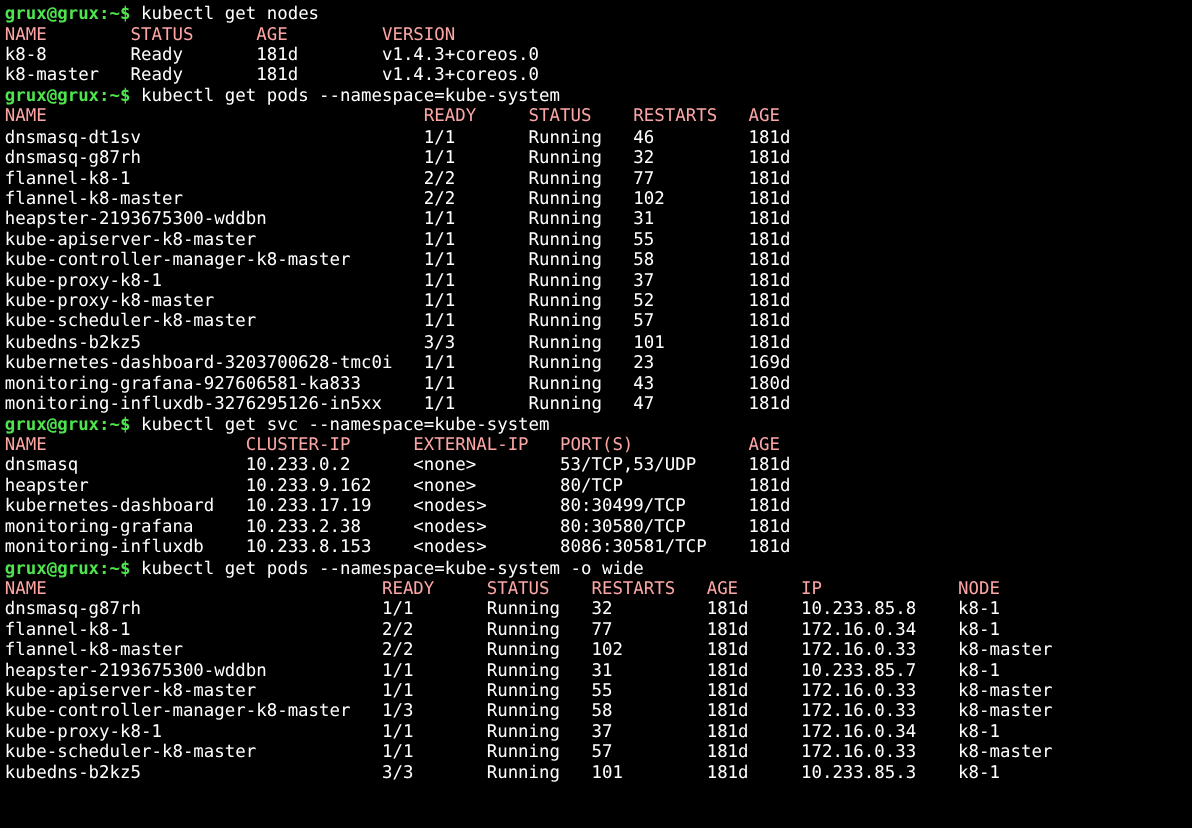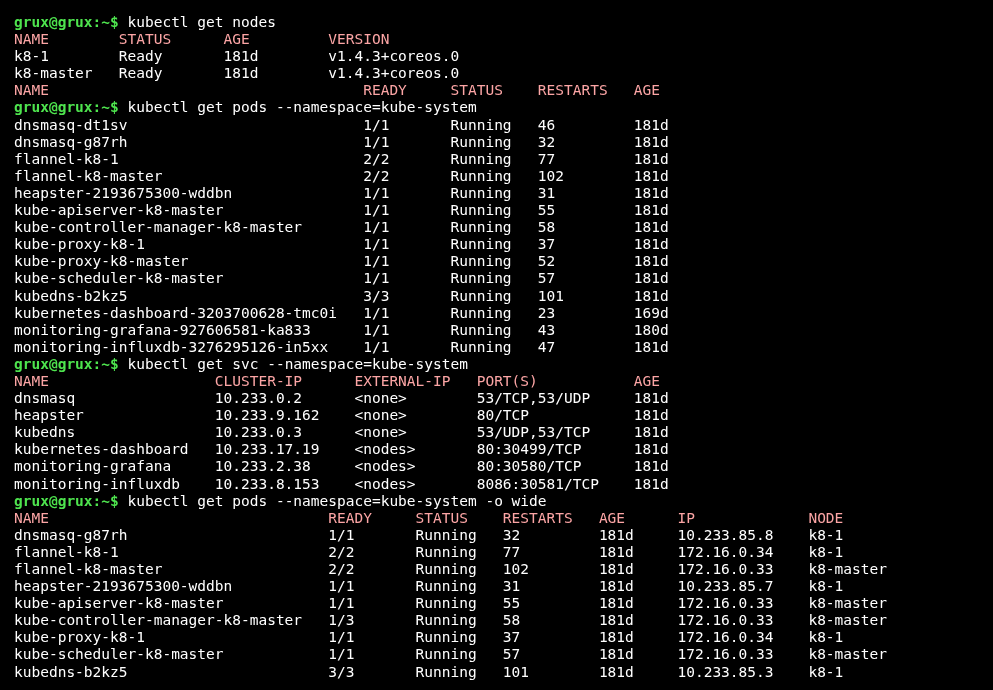--- a/index.html
+++ b/index.html
@@ -15,21 +15,21 @@
   }
   #terminal {
     width: 993px;
     height: 690px;
     background: #000000;
     color: #ffffff;
     font-family: "DejaVu Sans Mono", monospace;
     font-size: 14.5px;
     line-height: 17.1px;
     letter-spacing: 0px;
-    padding: 14px;
+    padding: 4px;
     box-sizing: border-box;
     overflow: hidden;
     position: relative;
   }
   .line {
     height: 17.1px;
     white-space: pre;
     font-family: "DejaVu Sans Mono", monospace;
     font-size: 14.5px;
     line-height: 17.1px;
@@ -48,43 +48,42 @@
   .hdr {
     color: #fca5a5;
   }
 </style>
 </head>
 <body>
 
 <div id="terminal" style="background: rgb(0, 0, 0); color: rgb(255, 255, 255);">
     <div class="line prompt-line"><span class="prompt" style="color: rgb(78, 228, 78);">grux@grux:~$</span><span class="cmd"> kubectl get nodes</span></div>
     <div class="line hdr">NAME        STATUS      AGE         VERSION</div>
-    <div class="line">k8-1        Ready       181d        v1.4.3+coreos.0</div>
+    <div class="line">k8-8        Ready       181d        v1.4.3+coreos.0</div>
     <div class="line">k8-master   Ready       181d        v1.4.3+coreos.0</div>
+    <div class="line prompt-line"><span class="prompt" style="color: rgb(78, 228, 78);">grux@grux:~$</span><span class="cmd"> kubectl get pods --namespace=kube-system</span></div>
     <div class="line hdr">NAME                                    READY     STATUS    RESTARTS   AGE</div>
-    <div class="line prompt-line"><span class="prompt" style="color: rgb(78, 228, 78);">grux@grux:~$</span><span class="cmd"> kubectl get pods --namespace=kube-system</span></div>
     <div class="line">dnsmasq-dt1sv                           1/1       Running   46         181d</div>
     <div class="line">dnsmasq-g87rh                           1/1       Running   32         181d</div>
     <div class="line">flannel-k8-1                            2/2       Running   77         181d</div>
     <div class="line">flannel-k8-master                       2/2       Running   102        181d</div>
     <div class="line">heapster-2193675300-wddbn               1/1       Running   31         181d</div>
     <div class="line">kube-apiserver-k8-master                1/1       Running   55         181d</div>
     <div class="line">kube-controller-manager-k8-master       1/1       Running   58         181d</div>
     <div class="line">kube-proxy-k8-1                         1/1       Running   37         181d</div>
     <div class="line">kube-proxy-k8-master                    1/1       Running   52         181d</div>
     <div class="line">kube-scheduler-k8-master                1/1       Running   57         181d</div>
     <div class="line">kubedns-b2kz5                           3/3       Running   101        181d</div>
     <div class="line">kubernetes-dashboard-3203700628-tmc0i   1/1       Running   23         169d</div>
     <div class="line">monitoring-grafana-927606581-ka833      1/1       Running   43         180d</div>
     <div class="line">monitoring-influxdb-3276295126-in5xx    1/1       Running   47         181d</div>
     <div class="line prompt-line"><span class="prompt" style="color: rgb(78, 228, 78);">grux@grux:~$</span><span class="cmd"> kubectl get svc --namespace=kube-system</span></div>
     <div class="line hdr">NAME                   CLUSTER-IP      EXTERNAL-IP   PORT(S)           AGE</div>
     <div class="line">dnsmasq                10.233.0.2      &lt;none&gt;        53/TCP,53/UDP     181d</div>
     <div class="line">heapster               10.233.9.162    &lt;none&gt;        80/TCP            181d</div>
-    <div class="line">kubedns                10.233.0.3      &lt;none&gt;        53/UDP,53/TCP     181d</div>
     <div class="line">kubernetes-dashboard   10.233.17.19    &lt;nodes&gt;       80:30499/TCP      181d</div>
     <div class="line">monitoring-grafana     10.233.2.38     &lt;nodes&gt;       80:30580/TCP      181d</div>
     <div class="line">monitoring-influxdb    10.233.8.153    &lt;nodes&gt;       8086:30581/TCP    181d</div>
     <div class="line prompt-line"><span class="prompt" style="color: rgb(78, 228, 78);">grux@grux:~$</span><span class="cmd"> kubectl get pods --namespace=kube-system -o wide</span></div>
     <div class="line hdr">NAME                                READY     STATUS    RESTARTS   AGE      IP             NODE</div>
     <div class="line">dnsmasq-g87rh                       1/1       Running   32         181d     10.233.85.8    k8-1</div>
     <div class="line">flannel-k8-1                        2/2       Running   77         181d     172.16.0.34    k8-1</div>
     <div class="line">flannel-k8-master                   2/2       Running   102        181d     172.16.0.33    k8-master</div>
     <div class="line">heapster-2193675300-wddbn           1/1       Running   31         181d     10.233.85.7    k8-1</div>
     <div class="line">kube-apiserver-k8-master            1/1       Running   55         181d     172.16.0.33    k8-master</div>

